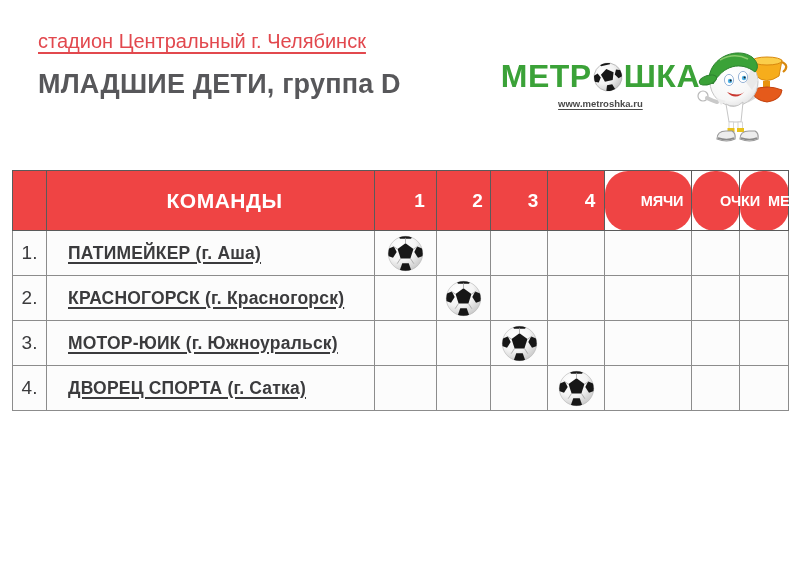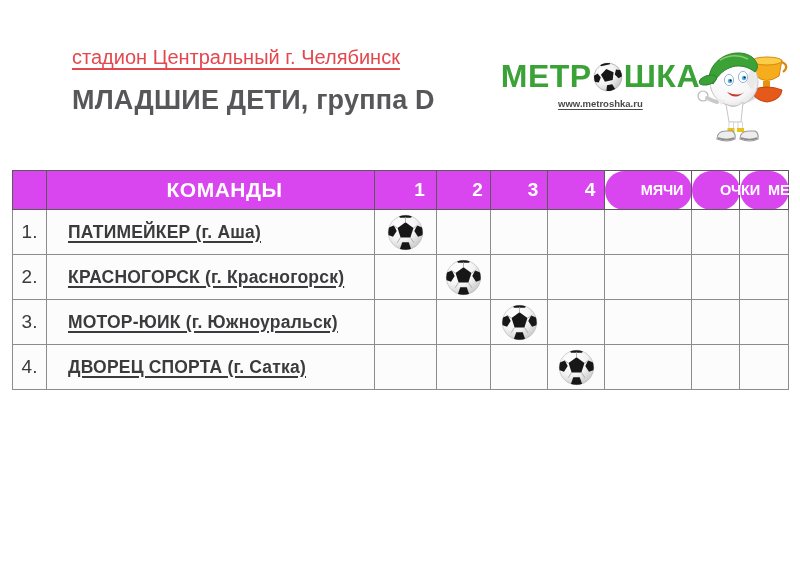--- a/index.html
+++ b/index.html
@@ -3,21 +3,21 @@
 <meta charset="utf-8">
 <style>
   * { margin:0; padding:0; box-sizing:border-box; }
   html,body { background:#ffffff; }
   .page {
     position:relative; width:800px; height:566px; background:#ffffff;
     overflow:hidden; font-family:"Liberation Sans", sans-serif;
   }
 
   
-  .header-left { position:absolute; left:38px; top:46px;margin-left:34px; }
+  .header-left { position:absolute; left:38px; top:30px; }
   .subtitle {
     display:inline-block; color:#E2484E; font-size:20px; font-weight:400;
     text-decoration:underline; text-underline-offset:4px;
     text-decoration-thickness:1.5px; cursor:pointer;
   }
   .title {
     margin-top:16px; color:#57575A; font-size:27px; font-weight:800;
     letter-spacing:0.2px;
   }
 
@@ -36,22 +36,22 @@
     text-decoration:underline; text-underline-offset:2px; cursor:pointer;
   }
   .mascot { width:94px; height:108px; margin-left:-4px; margin-top:2px; }
 
   
   table.group-table {
     position:absolute; left:12px; top:170px; width:776px;
     border-collapse:collapse; table-layout:fixed;
   }
   .group-table th {
-    background:#d946ef; color:#ffffff; font-weight:700;
-    border:1px solid #5a5a5a; height:39px; text-align:center; vertical-align:middle;padding-left:28px;
+    background:#ef4444; color:#ffffff; font-weight:700;
+    border:1px solid #5a5a5a; height:60px; text-align:center; vertical-align:middle;padding-left:28px;
   }
   .group-table th.teams-h { font-size:21px; letter-spacing:0.5px; }
   .group-table th.round-h { font-size:19px; }
   .group-table th.stat-h  { font-size:14.5px; letter-spacing:-0.2px;border-radius:23px; }
   .group-table td {
     background:#FCFCFC; border:1px solid #8C8C8C; height:45px;
     text-align:center; vertical-align:middle; color:#3B3B3D;
   }
   .group-table td.num { font-size:19px; font-weight:400; }
   .group-table td.team { text-align:left; padding-left:21px; }

